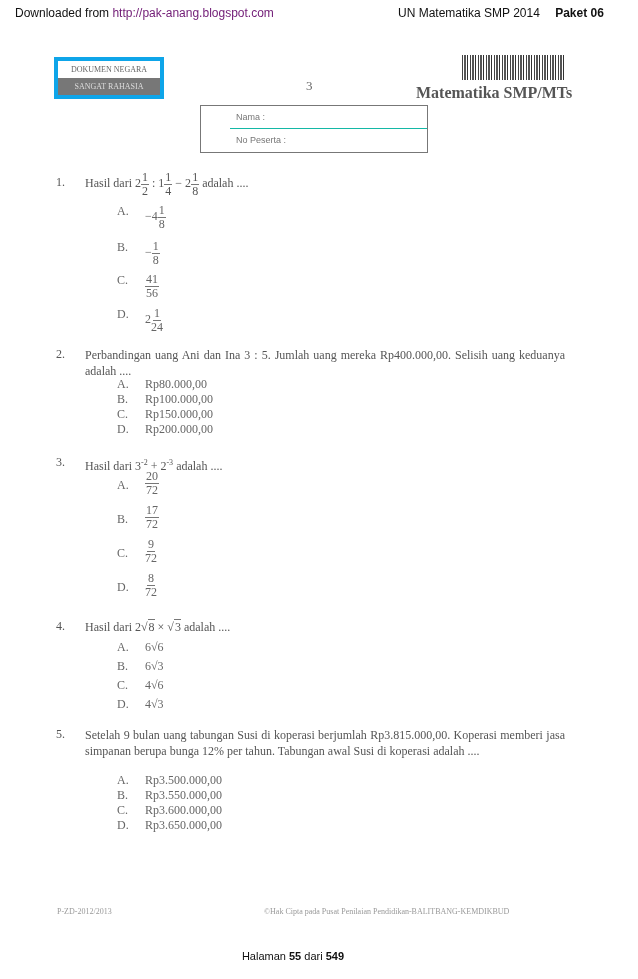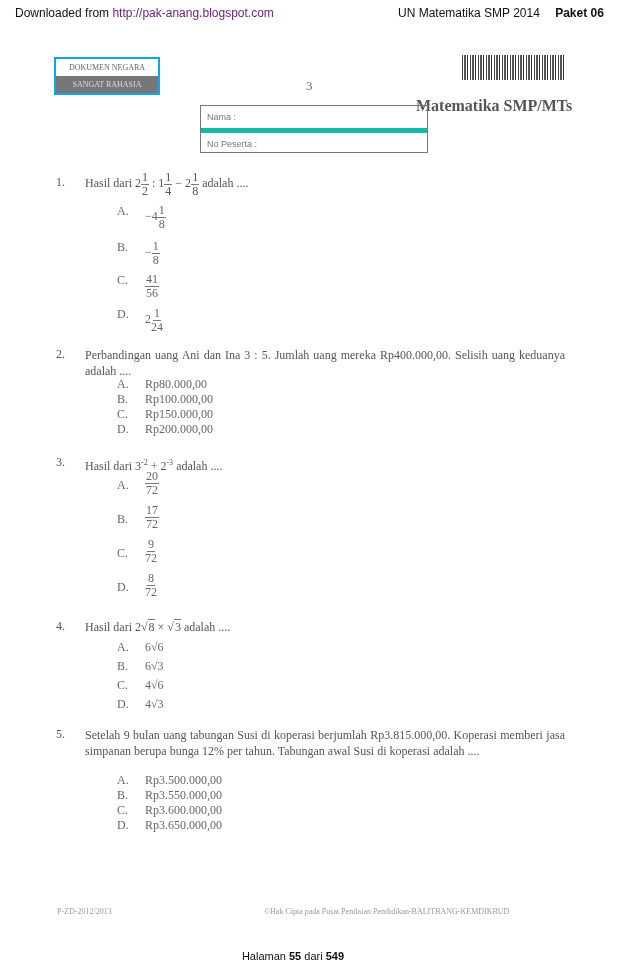--- a/index.html
+++ b/index.html
@@ -3,30 +3,30 @@
 <meta charset="utf-8">
 <style>
   html, body { margin:0; padding:0; }
   body { width:638px; height:979px; background:#ffffff; position:relative; overflow:hidden;
          font-family:"Liberation Serif", serif; color:#555; }
   .hdr { position:absolute; top:6px; font-family:"Liberation Sans", sans-serif; font-size:12px; color:#111; }
   .hdr-left { left:15px; }
   .hdr-left a { color:#701a75; }
   .hdr-right { left:398px; }
   .hdr-right b { font-weight:bold;margin-left:12px; }
-  .stamp { position:absolute; left:54px; top:57px; width:102px; border:2px solid #0ea5e9; font-size:8px; text-align:center; }
+  .stamp { position:absolute; left:54px; top:57px; width:102px; border:4px solid #0ea5e9; font-size:8px; text-align:center; }
   .stamp .top { background:#fff; color:#666; padding:4px 0; }
   .stamp .bot { background:#777; color:#ddd; padding:4px 8px; }
   .pagenum { position:absolute; left:306px; top:78px; font-size:13px; color:#666; }
   .barcode { position:absolute; left:462px; top:55px; width:104px; height:25px;
      background:repeating-linear-gradient(90deg,#444 0 1px,#fff 1px 2px,#555 2px 4px,#fff 4px 5px,#333 5px 6px,#fff 6px 8px); }
-  .subject { position:absolute; left:416px; top:97px; font-size:16px; font-weight:bold; color:#555; }
+  .subject { position:absolute; left:416px; top:84px; font-size:16px; font-weight:bold; color:#555; }
   .idbox { position:absolute; left:200px; top:105px; width:226px; height:46px; border:1px solid #777; font-family:"Liberation Sans", sans-serif; font-size:9px; color:#777; }
-  .idbox .row { height:22px; line-height:22px; padding-left:6px; }
-  .idbox .row + .row { border-top:5px solid #14b8a6; }
+  .idbox .row { height:22px; line-height:22px; padding-left:6px;margin-left:29px; }
+  .idbox .row + .row { border-top:1px solid #14b8a6; }
   .q { position:absolute; font-size:12px; color:#555; }
   .qnum { position:absolute; left:56px; }
   .qtext { position:absolute; left:85px; width:480px; line-height:16px; text-align:justify; }
   .opt { position:absolute; font-size:12px; color:#666; }
   .opt .lbl { position:absolute; left:0; }
   .opt .val { position:absolute; left:28px; white-space:nowrap; }
   .frac { display:inline-flex; flex-direction:column; align-items:center; vertical-align:middle; line-height:13px; }
   .frac .n { border-bottom:1px solid #777; padding:0 1px; }
   .sqrt { border-top:1px solid #777; padding-left:1px; }
   .foot { position:absolute; top:907px; font-size:8px; color:#999; }

